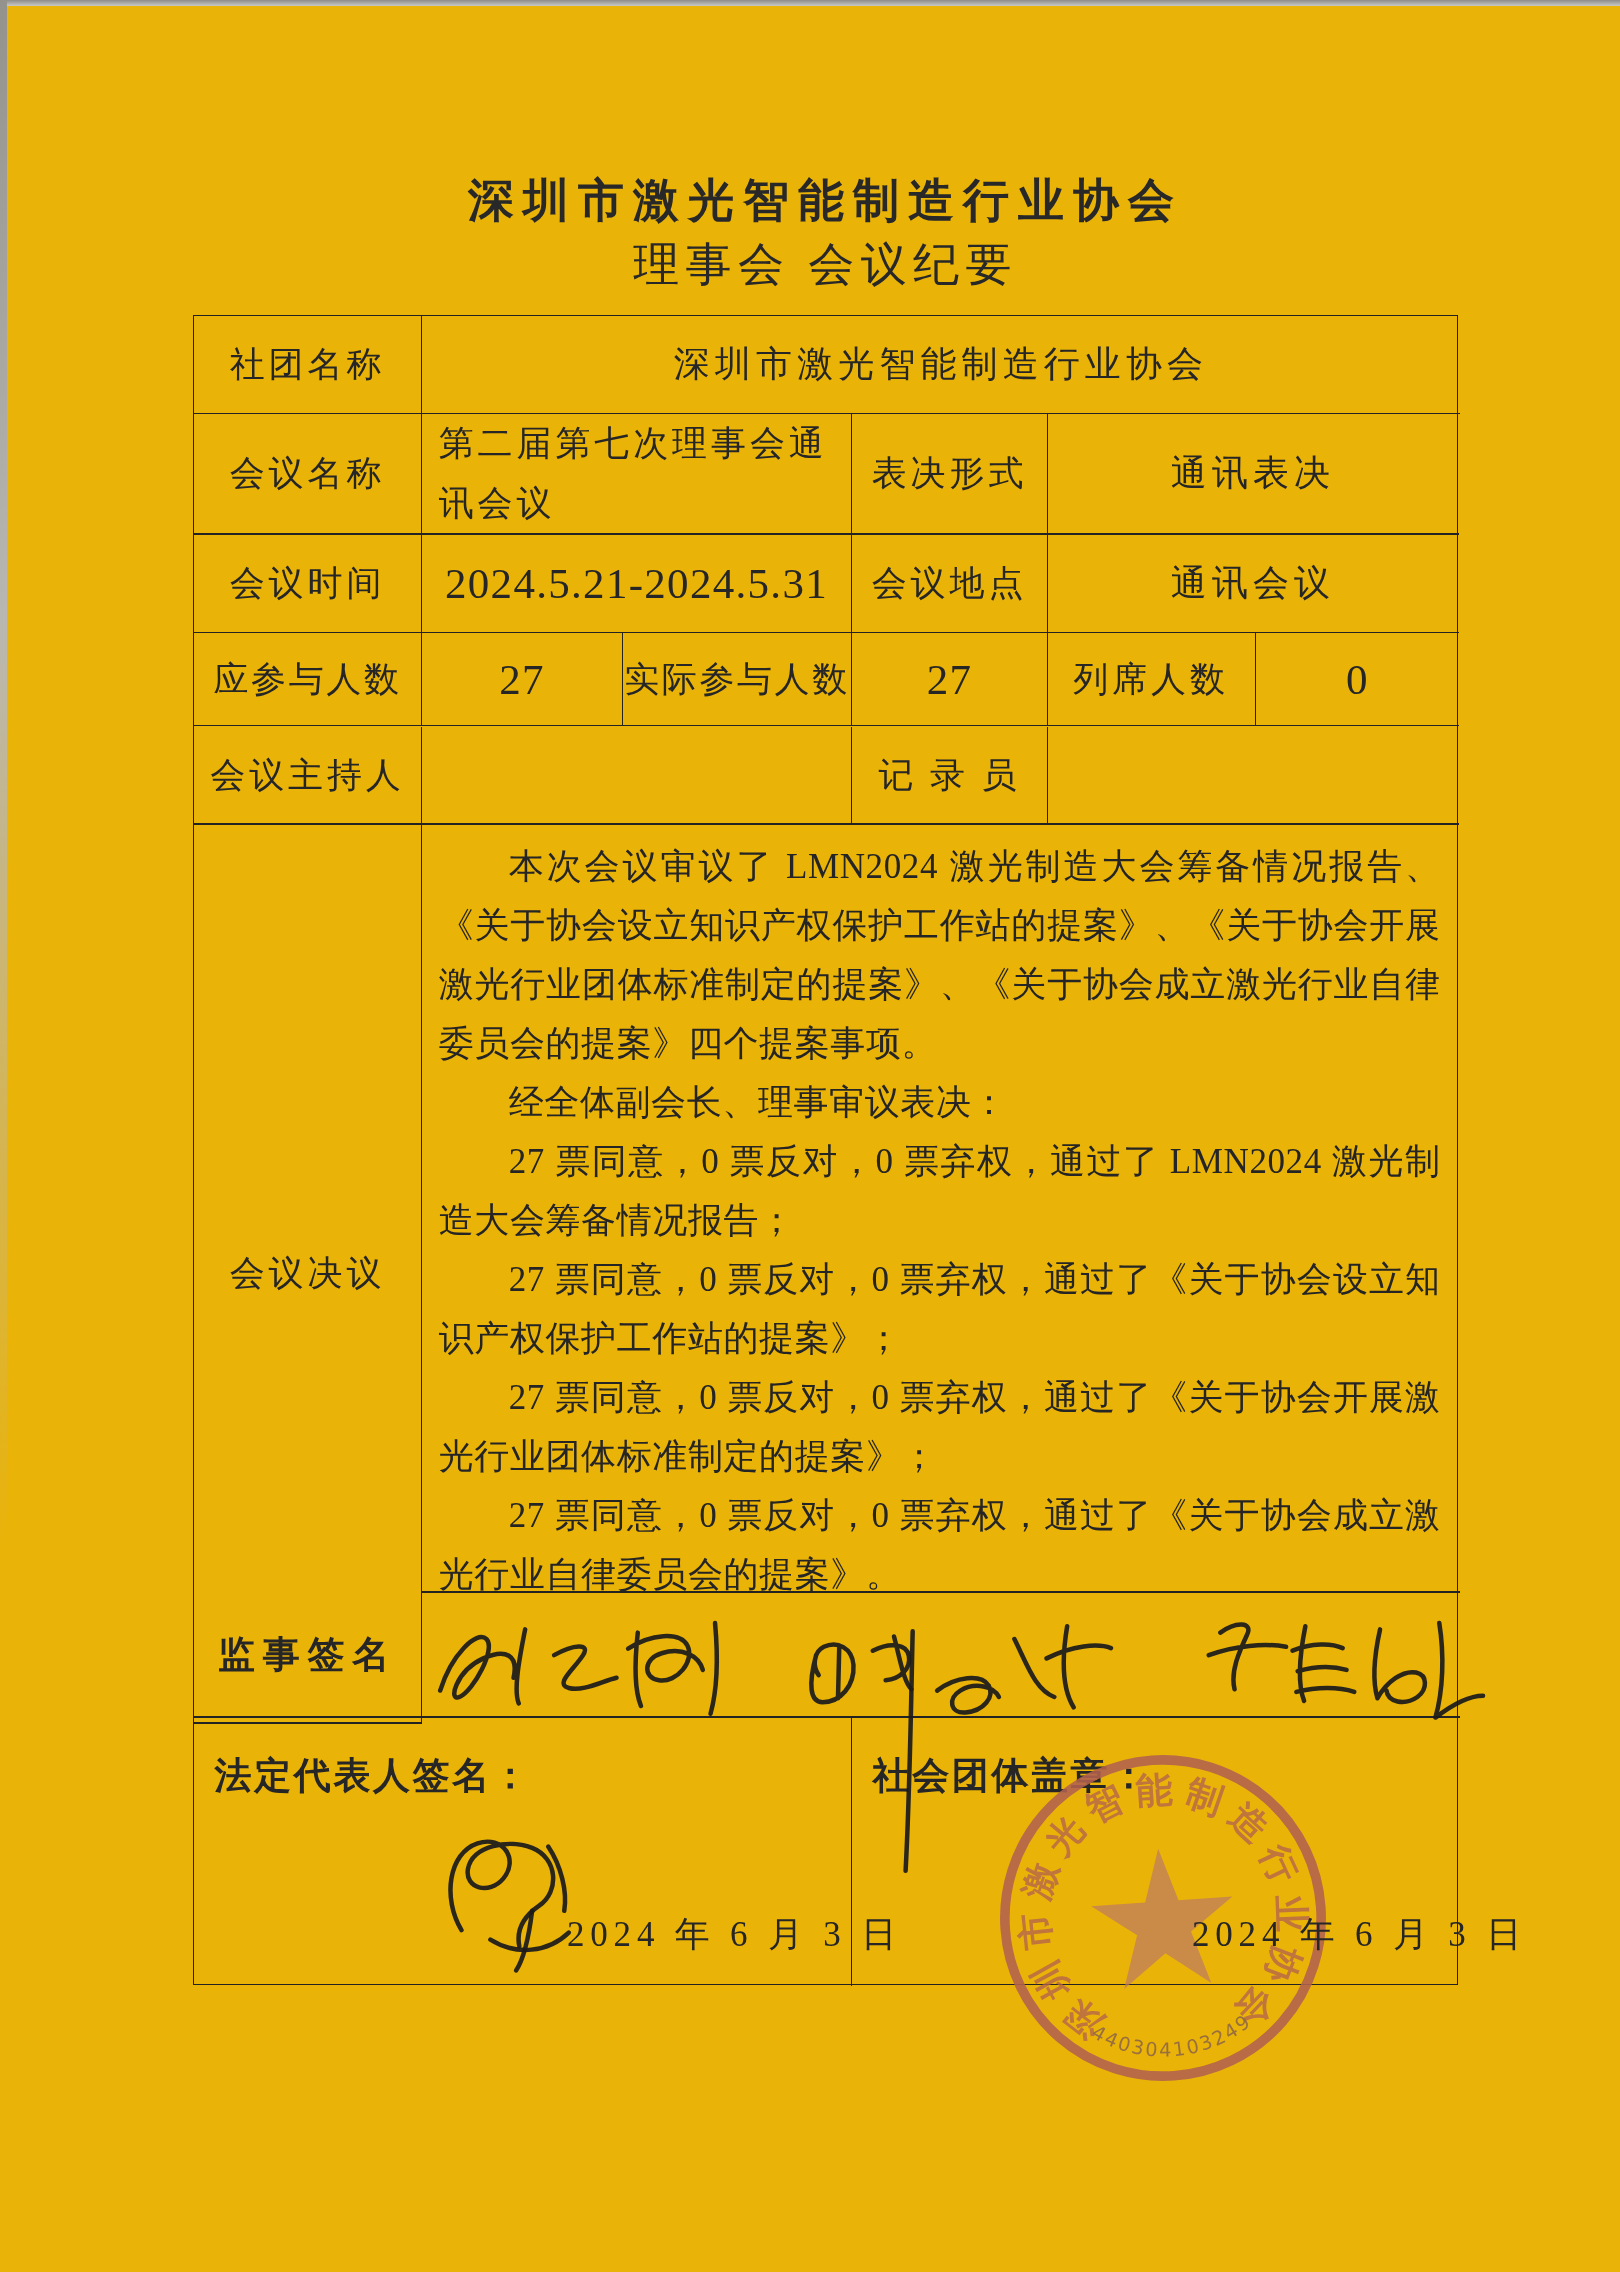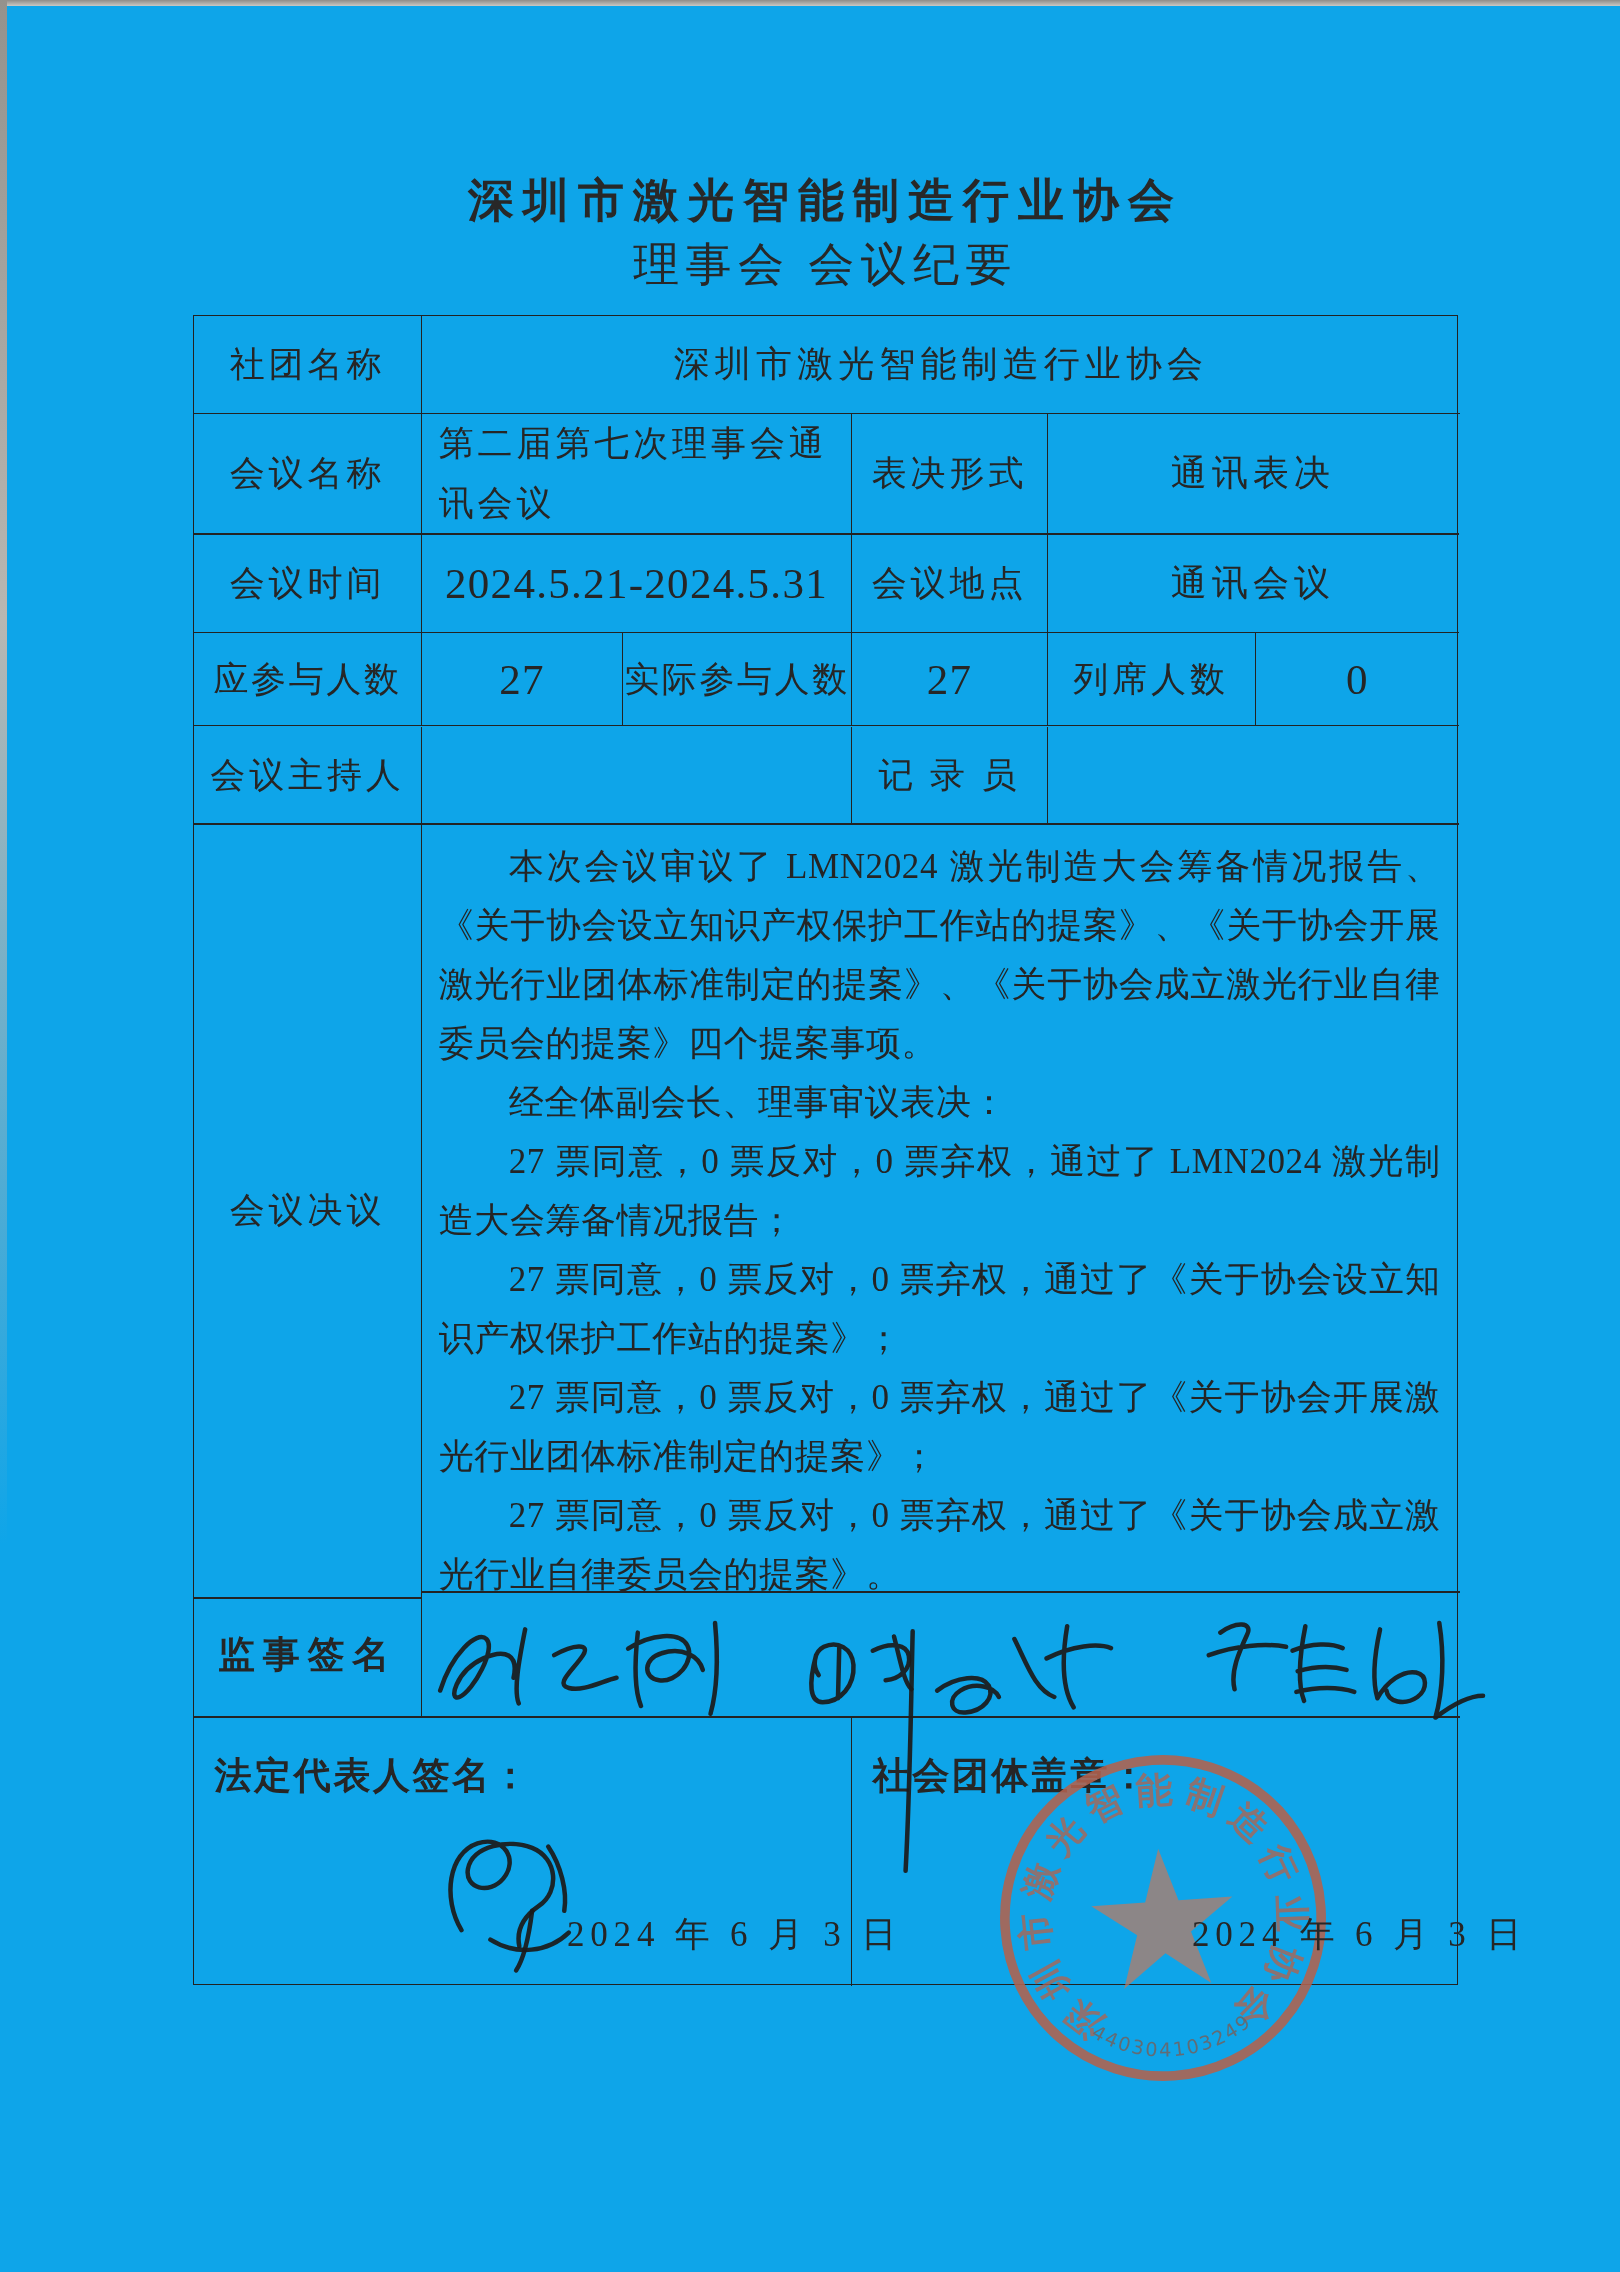--- a/index.html
+++ b/index.html
@@ -1,16 +1,16 @@
 <!DOCTYPE html>
 <html style="font-size:10.3px"><head>
 <meta charset="utf-8">
 <style>
   html,body{margin:0;padding:0;background:#e9e9e7;}
-  .page{position:relative;width:1621px;height:2273px;background:#0ea5e9;overflow:hidden;
+  .page{position:relative;width:1621px;height:2273px;background:#eab308;overflow:hidden;
         font-family:"Liberation Serif","DejaVu Serif",serif;color:#282828;}
   
   .scan-edge-top{position:absolute;left:0;top:0;width:1621px;height:5.8px;
     background:linear-gradient(to bottom,#8e8c88,#c9c8c4);}
   .scan-edge-left{position:absolute;left:0;top:0;width:7px;height:1545px;
     background:linear-gradient(to bottom,#94928d 0%,#b9b7b2 40%,rgba(190,188,183,0) 100%);}
   
   .doc-title{position:absolute;left:193px;top:175px;width:1265px;text-align:center;}
   .t1{font-size:46px;font-weight:bold;letter-spacing:9px;line-height:1.15;}
   .t2{font-size:46px;font-weight:normal;letter-spacing:6.4px;line-height:1.15;margin-top:11.6px;}
@@ -76,21 +76,21 @@
     <div class="cell bR bB ls4" style="left:429px;top:317px;width:229px;height:93px">实际参与人数</div>
     <div class="cell bR bB num" style="left:658px;top:317px;width:196px;height:93px">27</div>
     <div class="cell bR bB" style="left:853px;top:317px;width:209px;height:93px">列席人数</div>
     <div class="cell bB num" style="left:1062px;top:317px;width:203px;height:93px">0</div>
 
     <div class="cell bR bB4" style="left:0;top:411px;width:228px;height:98px">会议主持人</div>
     <div class="cell bR bB4" style="left:228px;top:411px;width:430px;height:98px"></div>
     <div class="cell bR bB4" style="left:658px;top:411px;width:196px;height:98px">记 录 员</div>
     <div class="cell bB4" style="left:853px;top:411px;width:412px;height:98px"></div>
 
-    <div class="cell bR bB4" style="left:0;top:508px;width:228px;height:775px">会议决议</div>
+    <div class="cell bR bB4" style="left:0;top:508px;width:228px;height:900px">会议决议</div>
     <div class="cell bB4 res" style="left:228px;top:508px;width:1038px;height:769px">
       <div>
           <p class="res-p">本次会议审议了 LMN2024 激光制造大会筹备情况报告、《关于协会设立知识产权保护工作站的提案》、《关于协会开展激光行业团体标准制定的提案》、《关于协会成立激光行业自律委员会的提案》四个提案事项。</p>
           <p class="res-p">经全体副会长、理事审议表决：</p>
           <p class="res-p">27 票同意，0 票反对，0 票弃权，通过了 LMN2024 激光制造大会筹备情况报告；</p>
           <p class="res-p">27 票同意，0 票反对，0 票弃权，通过了《关于协会设立知识产权保护工作站的提案》；</p>
           <p class="res-p">27 票同意，0 票反对，0 票弃权，通过了《关于协会开展激光行业团体标准制定的提案》；</p>
           <p class="res-p">27 票同意，0 票反对，0 票弃权，通过了《关于协会成立激光行业自律委员会的提案》。</p>
         </div>
     </div>

